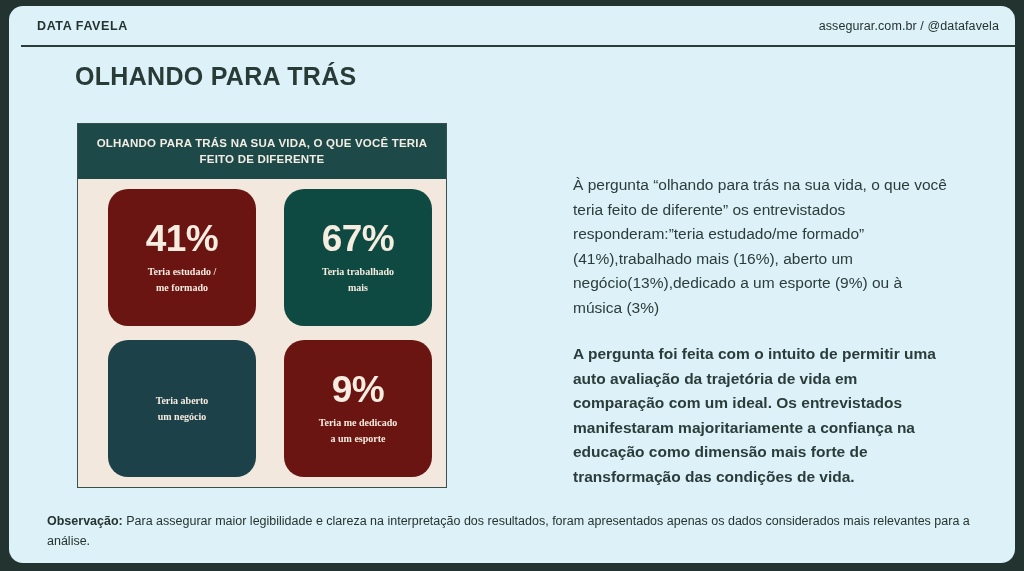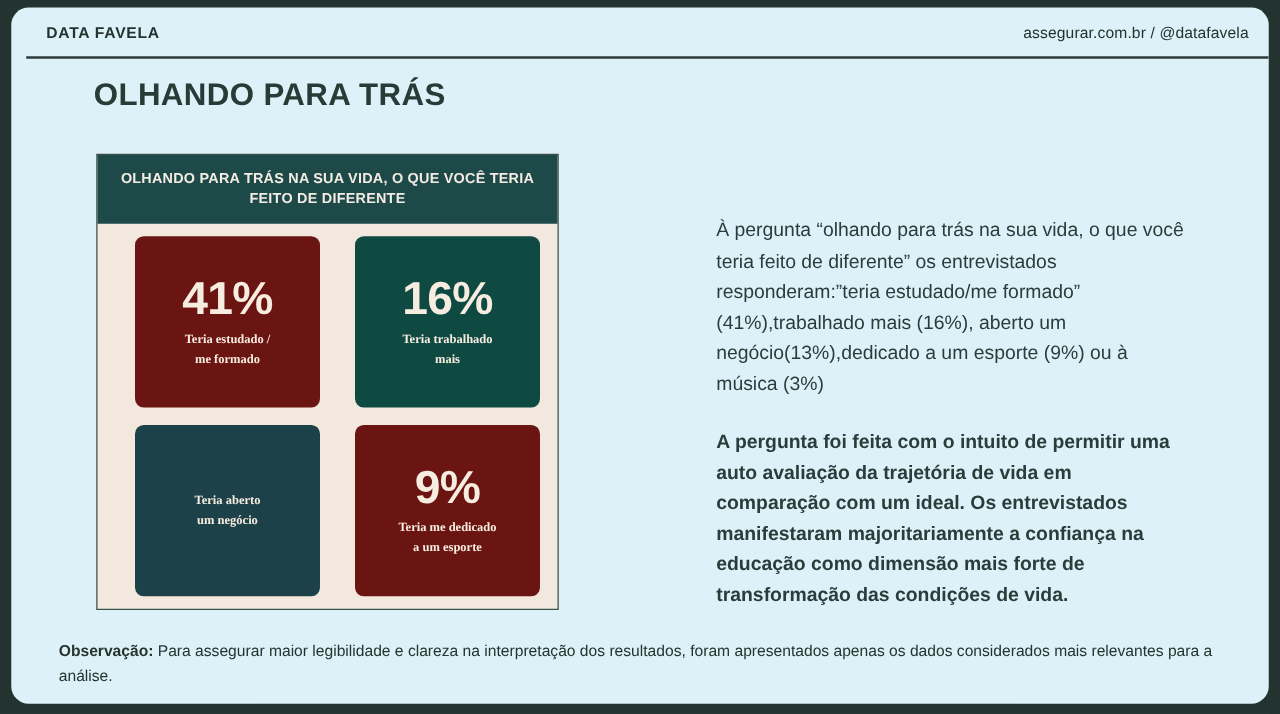--- a/index.html
+++ b/index.html
@@ -93,21 +93,21 @@
   .chart-body {
     padding: 10px 14px 14px 14px;
     box-sizing: border-box;
     display: grid;
     grid-template-columns: 1fr 1fr;
     grid-template-rows: 1fr 1fr;
     gap: 14px 12px;
     height: 312px;
   }
   .stat {
-    border-radius: 7px;
+    border-radius: 20px;
     display: flex;
     flex-direction: column;
     align-items: center;
     justify-content: center;
     text-align: center;
     color: #f6ece0;
     box-sizing: border-box;
     padding: 4px 6px;
     margin-left: 16px;
   }
@@ -173,21 +173,21 @@
       <div class="chart-head">OLHANDO PARA TRÁS NA SUA VIDA, O QUE VOCÊ TERIA FEITO DE DIFERENTE</div>
       <div class="chart-body">
 
         <div class="stat" style="background:#6b1513">
           <div class="stat-value">41%</div>
           <div class="stat-label">Teria estudado /
 me formado</div>
         </div>
 
         <div class="stat" style="background:#0f4a42">
-          <div class="stat-value">16%</div>
+          <div class="stat-value">67%</div>
           <div class="stat-label">Teria trabalhado
 mais</div>
         </div>
 
         <div class="stat" style="background:#1d4148">
           <div class="stat-label">Teria aberto
 um negócio</div>
         </div>
 
         <div class="stat" style="background:#6b1513">

